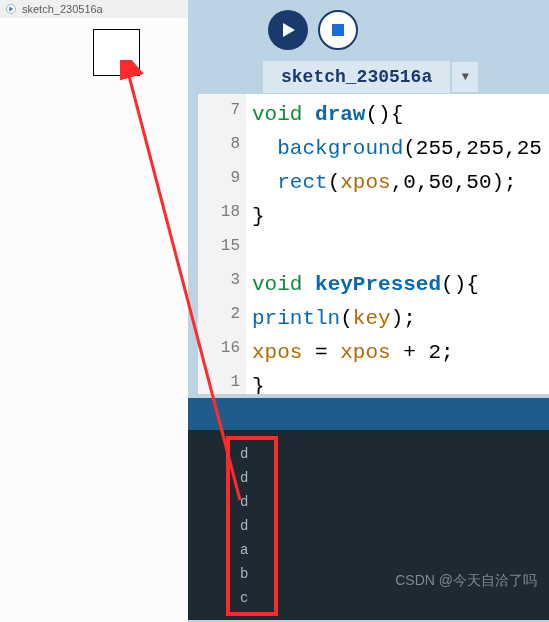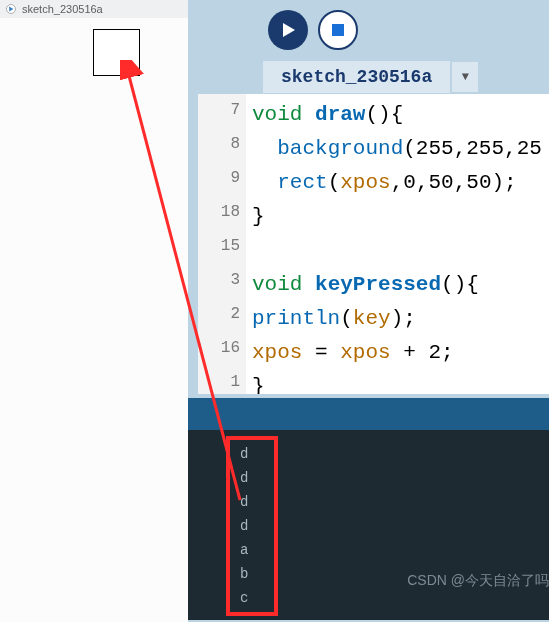--- a/index.html
+++ b/index.html
@@ -78,21 +78,21 @@
   }
   .console-box {
     border:4px solid #ff2b2b; width:52px; padding:4px 0 4px 10px;
     display:flex; flex-direction:column; gap:4px;
   }
   .console-box span {
     font-family:"Courier New",monospace; font-size:14px; color:#a8b6bf;
     line-height:20px;
   }
   .watermark {
-    position:absolute; right:0; bottom:30px; color:#7c8a94;
+    position:absolute; right:12px; bottom:30px; color:#7c8a94;
     font-family:Arial,sans-serif; font-size:14px; pointer-events:none;
   }
   .arrow-svg {
     position:absolute; left:120px; top:60px; width:140px; height:450px;
     pointer-events:none; z-index:50;
   }
 </style>
 </head>
 <body>
 

